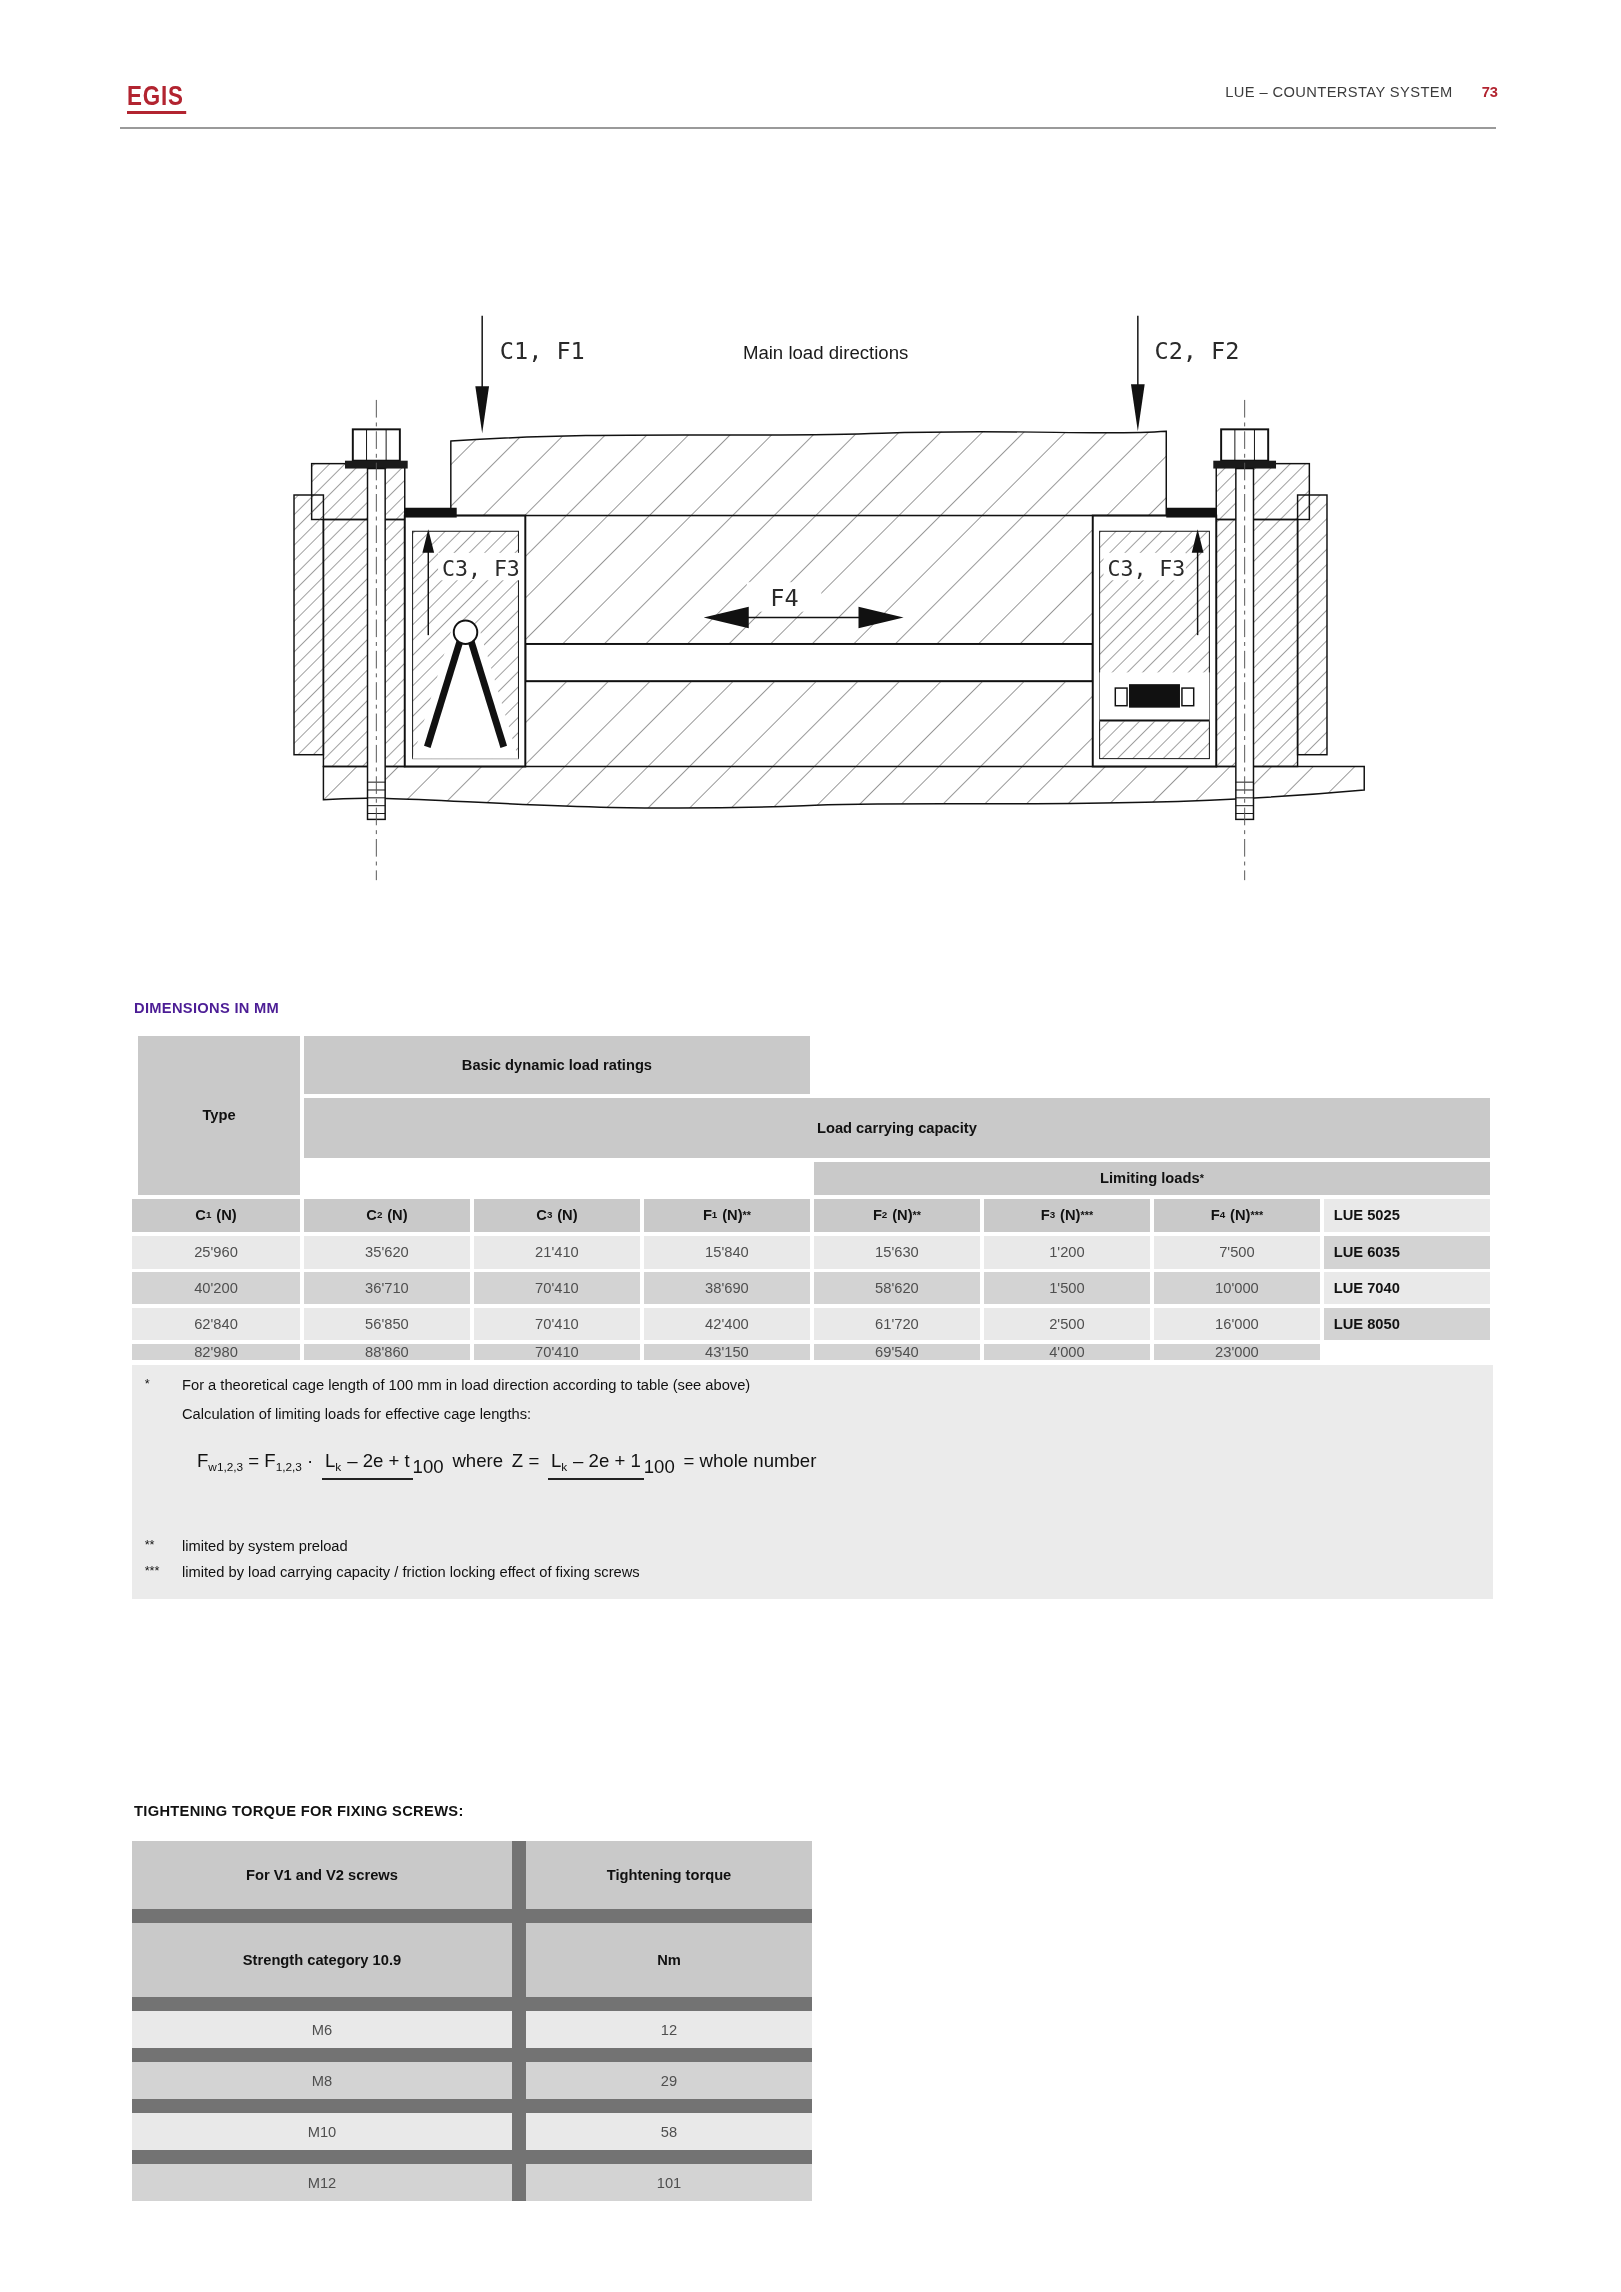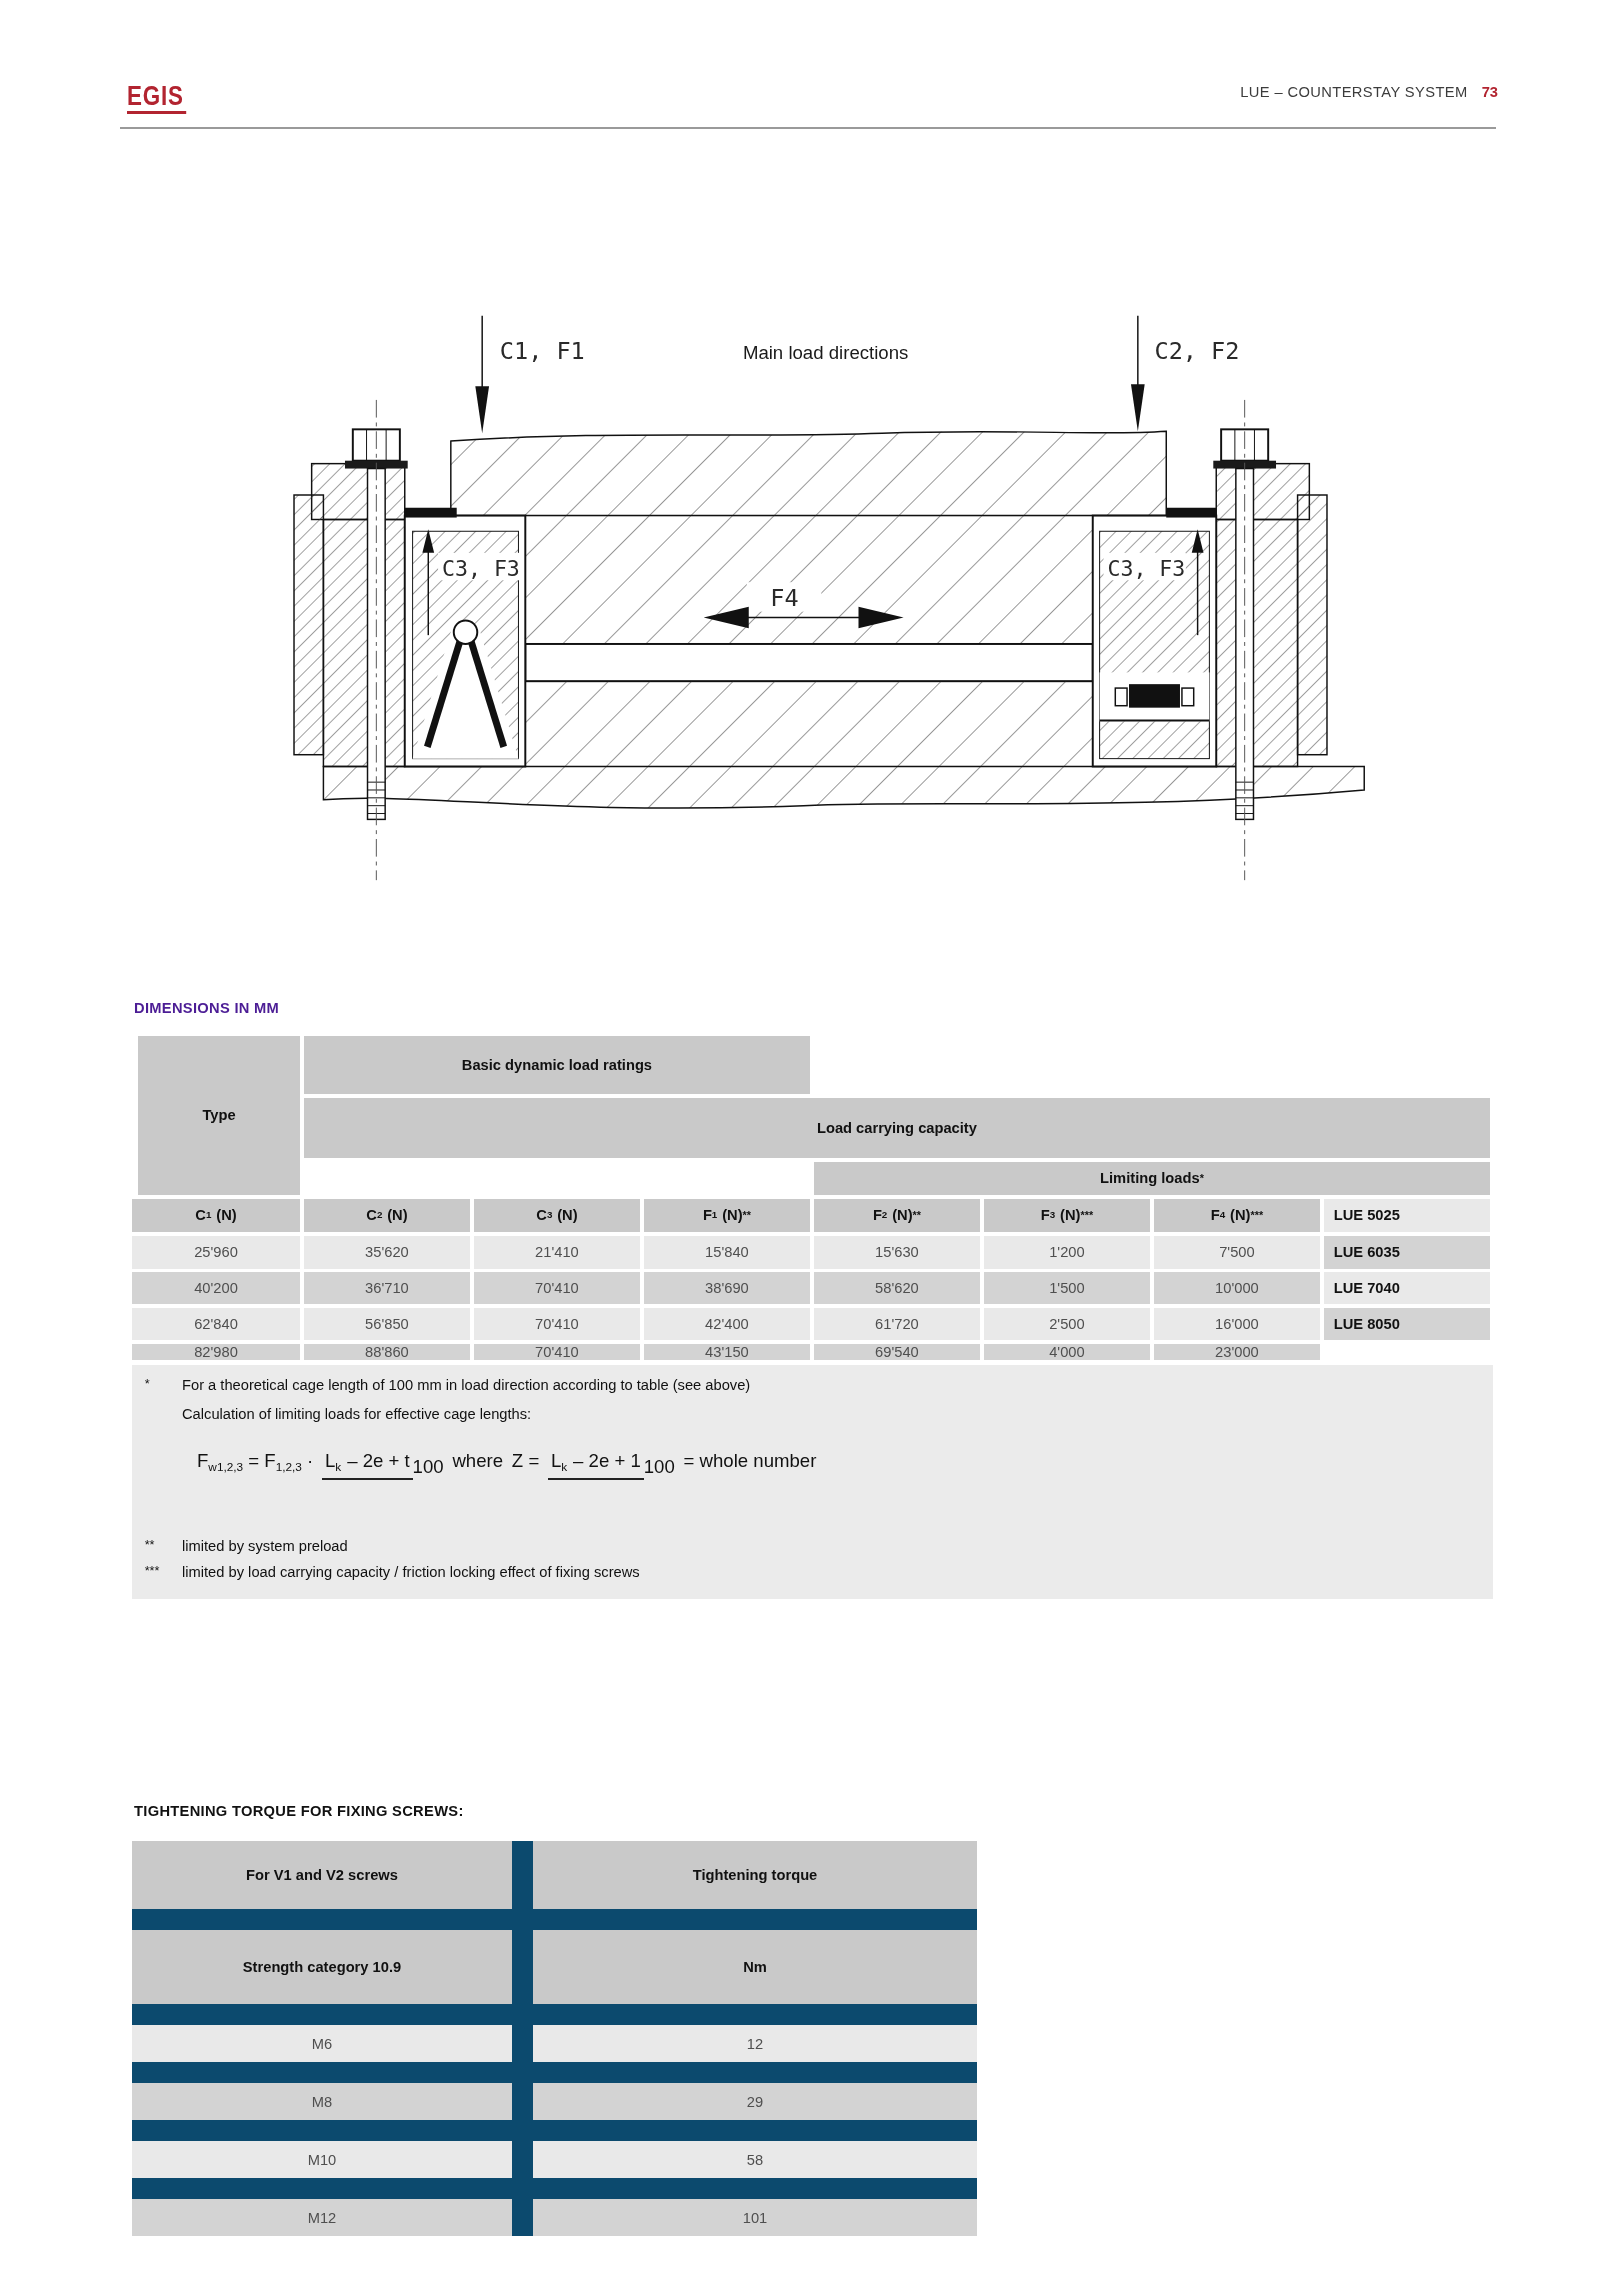--- a/index.html
+++ b/index.html
@@ -3,43 +3,43 @@
 <meta charset="utf-8">
 <style>
   html,body{margin:0;padding:0;background:#888;}
   .page{position:relative;width:1621px;height:2293px;background:#fff;margin:0 auto;
         font-family:"Liberation Sans", sans-serif;color:#1a1a1a;overflow:hidden;}
 
   
   .logo{position:absolute;left:127px;top:82px;font-size:28px;font-weight:800;
         color:#b22430;letter-spacing:1px;transform:scaleX(.8);transform-origin:left top;
         border-bottom:3.9px solid #b22430;padding:0 2.9px 1px 0;line-height:1;}
-  .hdr-right{position:absolute;top:84px;right:123px;display:flex;align-items:baseline;gap:14px;}
+  .hdr-right{position:absolute;top:84px;right:123px;display:flex;align-items:baseline;gap:29px;}
   .hdr-title{font-size:14.7px;color:#3c3c3c;letter-spacing:0.4px;}
   .hdr-page{font-size:14.7px;font-weight:bold;color:#b22430;}
   .hdr-rule{position:absolute;left:120px;top:127px;width:1376px;height:2px;background:#9a9a9a;}
 
   
   .drawing{position:absolute;left:0;top:0;}
   .cadtext{font-family:"DejaVu Sans Mono", monospace;fill:#2a2a2a;}
   .doctext{font-family:"Liberation Sans", sans-serif;fill:#1a1a1a;}
 
   
   .note-heading{position:absolute;left:134px;top:1000px;font-size:14.7px;font-weight:600;
                 letter-spacing:0.3px;color:#4c1d95;}
   .tq-heading{position:absolute;left:134px;top:1803px;font-size:14.7px;font-weight:600;
               letter-spacing:0.3px;color:#111;}
 
   
   .ltable{position:absolute;left:132px;top:1036px;width:1358px;display:grid;
           grid-template-columns:168px repeat(7,1fr);
           grid-template-rows:58px 60px 33px 33px 33px 32px 32px;gap:3.9px;background:#fff;}
-  .tqtable{position:absolute;left:132px;top:1841px;width:845px;display:grid;
+  .tqtable{position:absolute;left:132px;top:1841px;width:680px;display:grid;
            grid-template-columns:380px 1fr;
-           grid-template-rows:68px 74px 37px 37px 37px 37px;gap:21px;background:#0c4a6e;}
+           grid-template-rows:68px 74px 37px 37px 37px 37px;gap:14px;background:#737373;}
   .cell{display:flex;align-items:center;justify-content:center;font-size:14.7px;}
   .hdrc{background:#c9c9c9;font-weight:bold;color:#111;}
   .rowL{background:#e9e9e9;} .rowD{background:#d3d3d3;}
   .typec{justify-content:flex-start;padding-left:9.8px;font-weight:bold;color:#111;}
   .valc{color:#4f4f4f;}
   .cell sub{font-size:9.8px;vertical-align:-3.9px;line-height:0;}
   .cell sup{font-size:10.8px;vertical-align:5.9px;line-height:0;}
   .unit{margin-left:4.9px;}
   .type-span{grid-row:1 / span 3;grid-column:1;margin-left:6px;}
   .span-all{grid-column:2 / span 7;}

